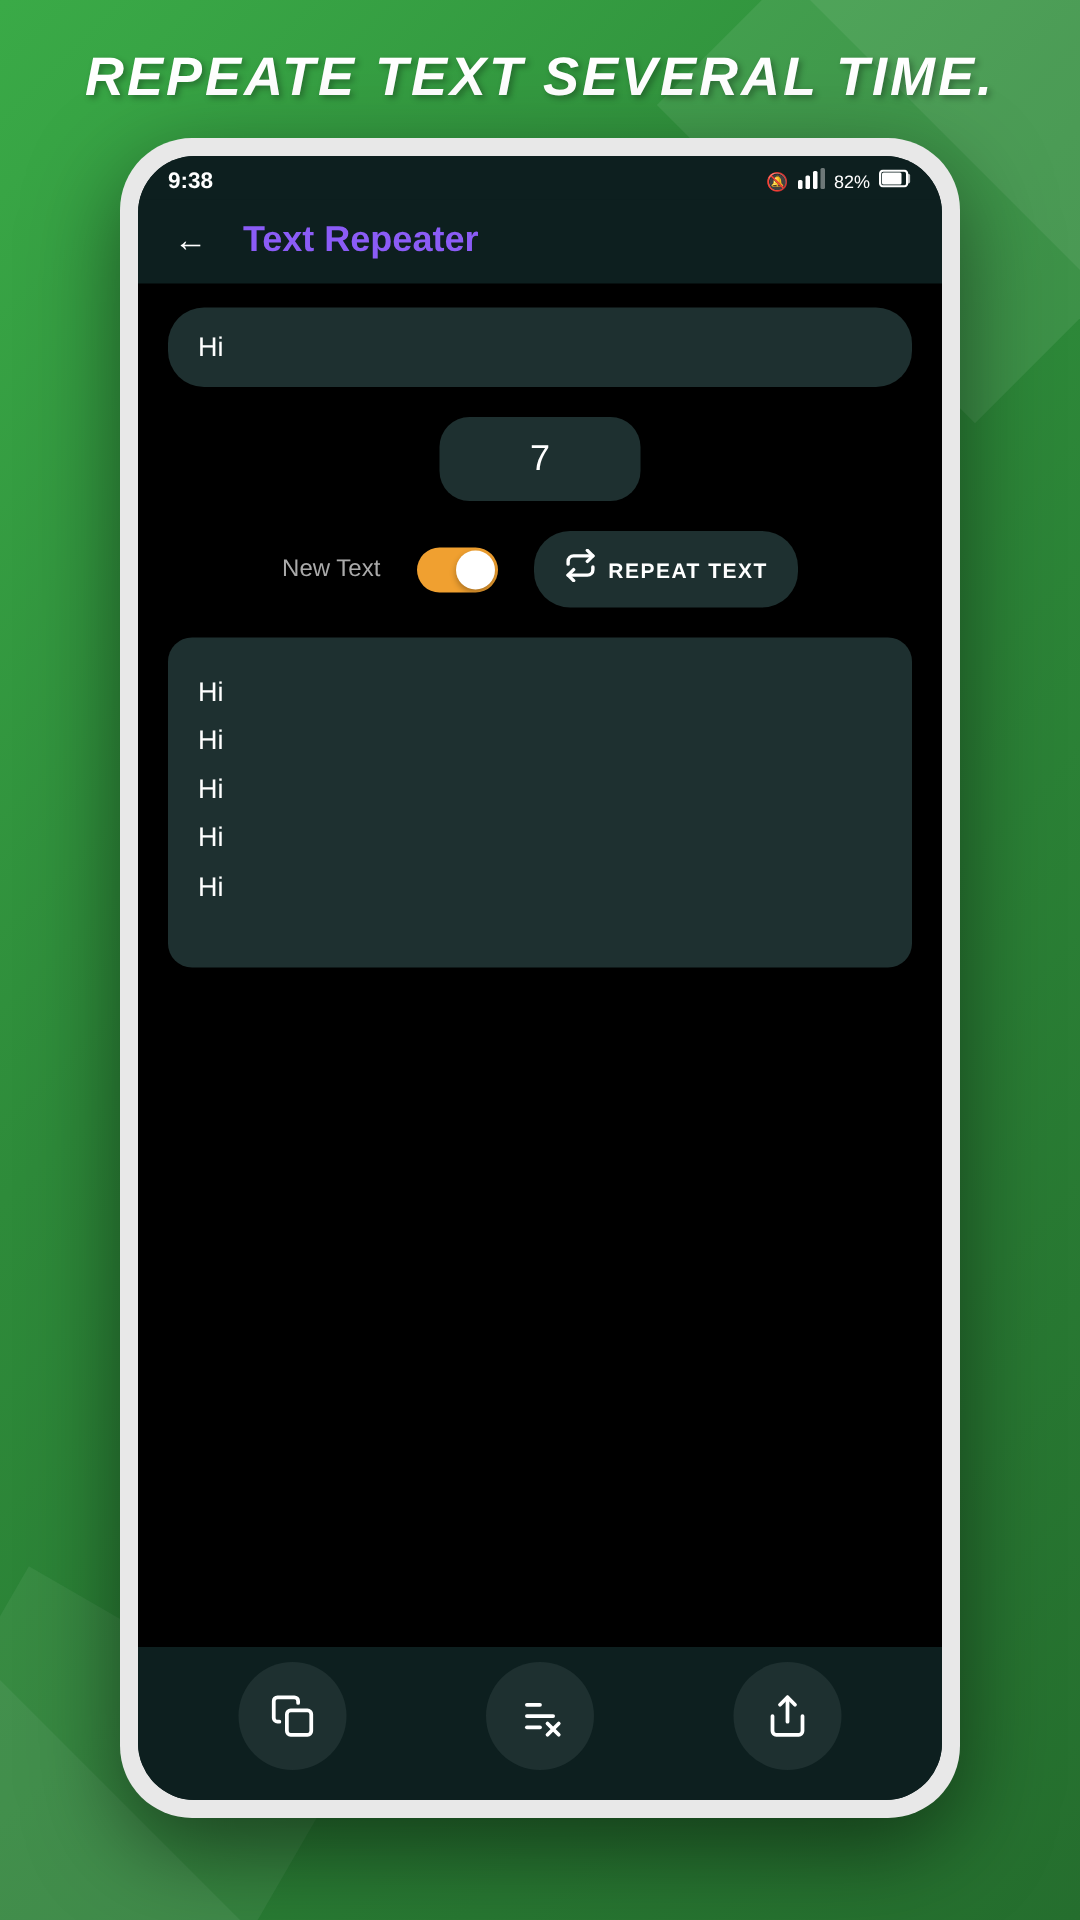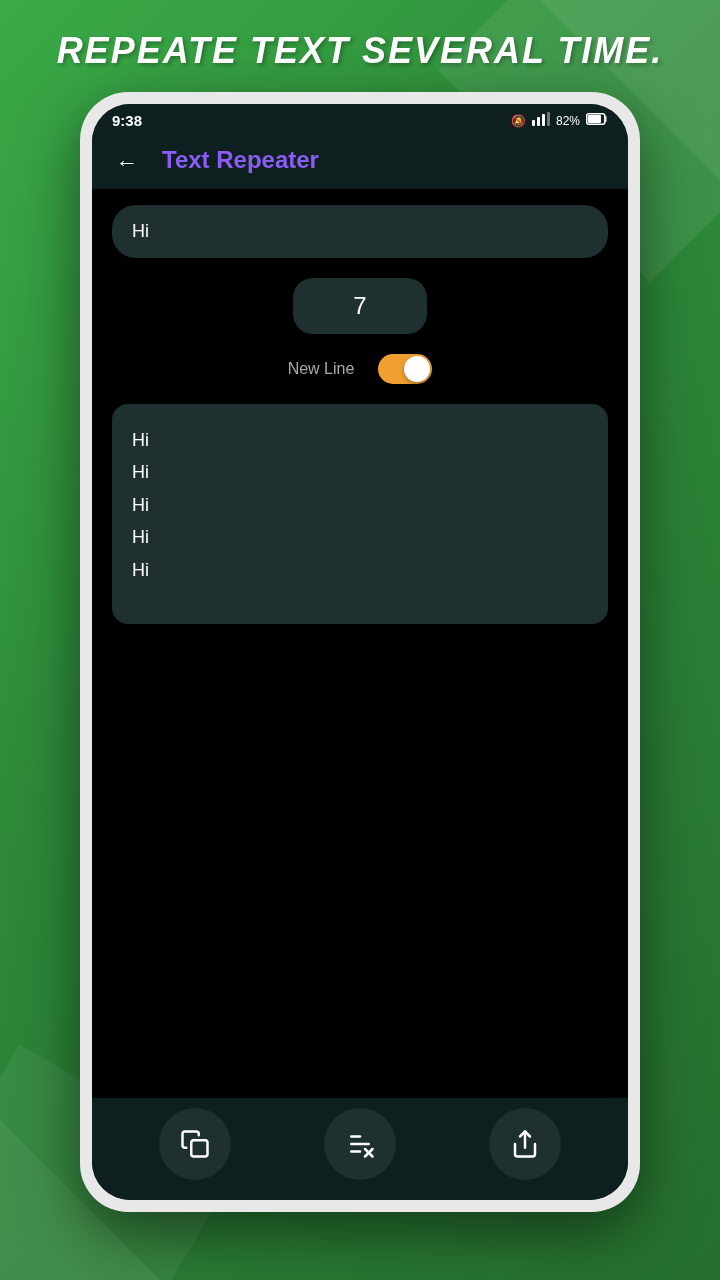--- a/index.html
+++ b/index.html
@@ -341,24 +341,35 @@
         <input type="text" value="Hi" style="">
       </div>
 
       <div class="number-display">
         <div class="number-box">
           <span>7</span>
         </div>
       </div>
 
       <div class="controls-row">
-        <span class="new-line-label">New Line</span>
+        <span class="new-line-label">New Text</span>
         <div class="toggle-switch">
           <div class="toggle-knob"></div>
         </div>
+        <button class="repeat-btn">
+          <span class="repeat-icon">
+            <svg width="22" height="22" viewBox="0 0 24 24" fill="none" stroke="white" stroke-width="2.5" stroke-linecap="round" stroke-linejoin="round">
+              <polyline points="17 1 21 5 17 9"></polyline>
+              <path d="M3 11V9a4 4 0 0 1 4-4h14"></path>
+              <polyline points="7 23 3 19 7 15"></polyline>
+              <path d="M21 13v2a4 4 0 0 1-4 4H3"></path>
+            </svg>
+          </span>
+          <span>REPEAT TEXT</span>
+        </button>
       </div>
 
       <div class="output-area">
         <div class="output-line">Hi</div>
         <div class="output-line">Hi</div>
         <div class="output-line">Hi</div>
         <div class="output-line">Hi</div>
         <div class="output-line">Hi</div>
       </div>
 

